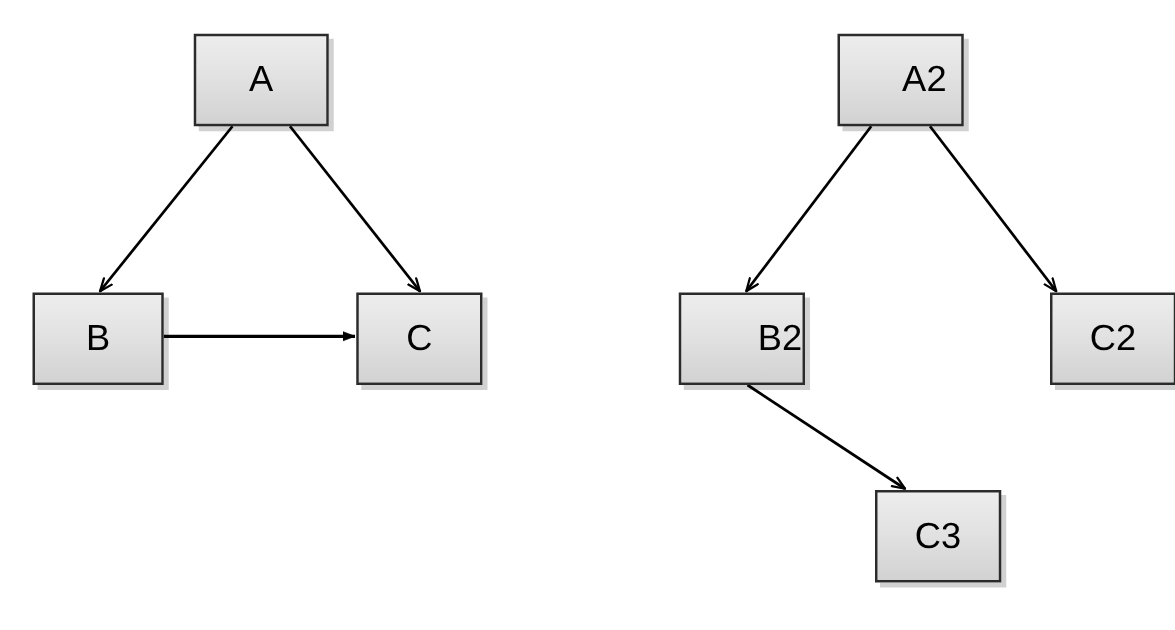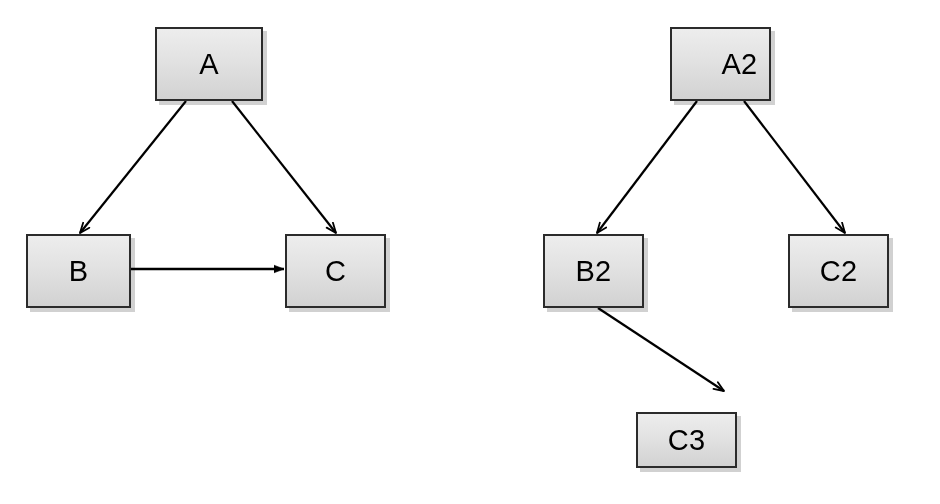--- a/index.html
+++ b/index.html
@@ -77,24 +77,24 @@
       </div>
       <div class="node" style="left: 26px; top: 234px; width: 105px; height: 74px;">
         <span class="node-label">B</span>
       </div>
       <div class="node" style="left: 285px; top: 234px; width: 101px; height: 74px;">
         <span class="node-label">C</span>
       </div>
       <div class="node" style="left: 670px; top: 27px; width: 101px; height: 74px; padding-left: 38px;">
         <span class="node-label">A2</span>
       </div>
-      <div class="node" style="left: 543px; top: 234px; width: 101px; height: 74px;">
+      <div class="node" style="left: 543px; top: 234px; width: 101px; height: 74px; justify-content: flex-end;">
         <span class="node-label">B2</span>
       </div>
-      <div class="node" style="left: 788px; top: 234px; width: 101px; height: 74px;">
+      <div class="node" style="left: 840px; top: 234px; width: 101px; height: 74px;">
         <span class="node-label">C2</span>
       </div>
-      <div class="node" style="left: 636px; top: 392px; width: 101px; height: 56px; margin-top: 20px;">
+      <div class="node" style="left: 700px; top: 392px; width: 101px; height: 74px;">
         <span class="node-label">C3</span>
       </div>
     </div>
 
 </div>
 
 </body></html>

